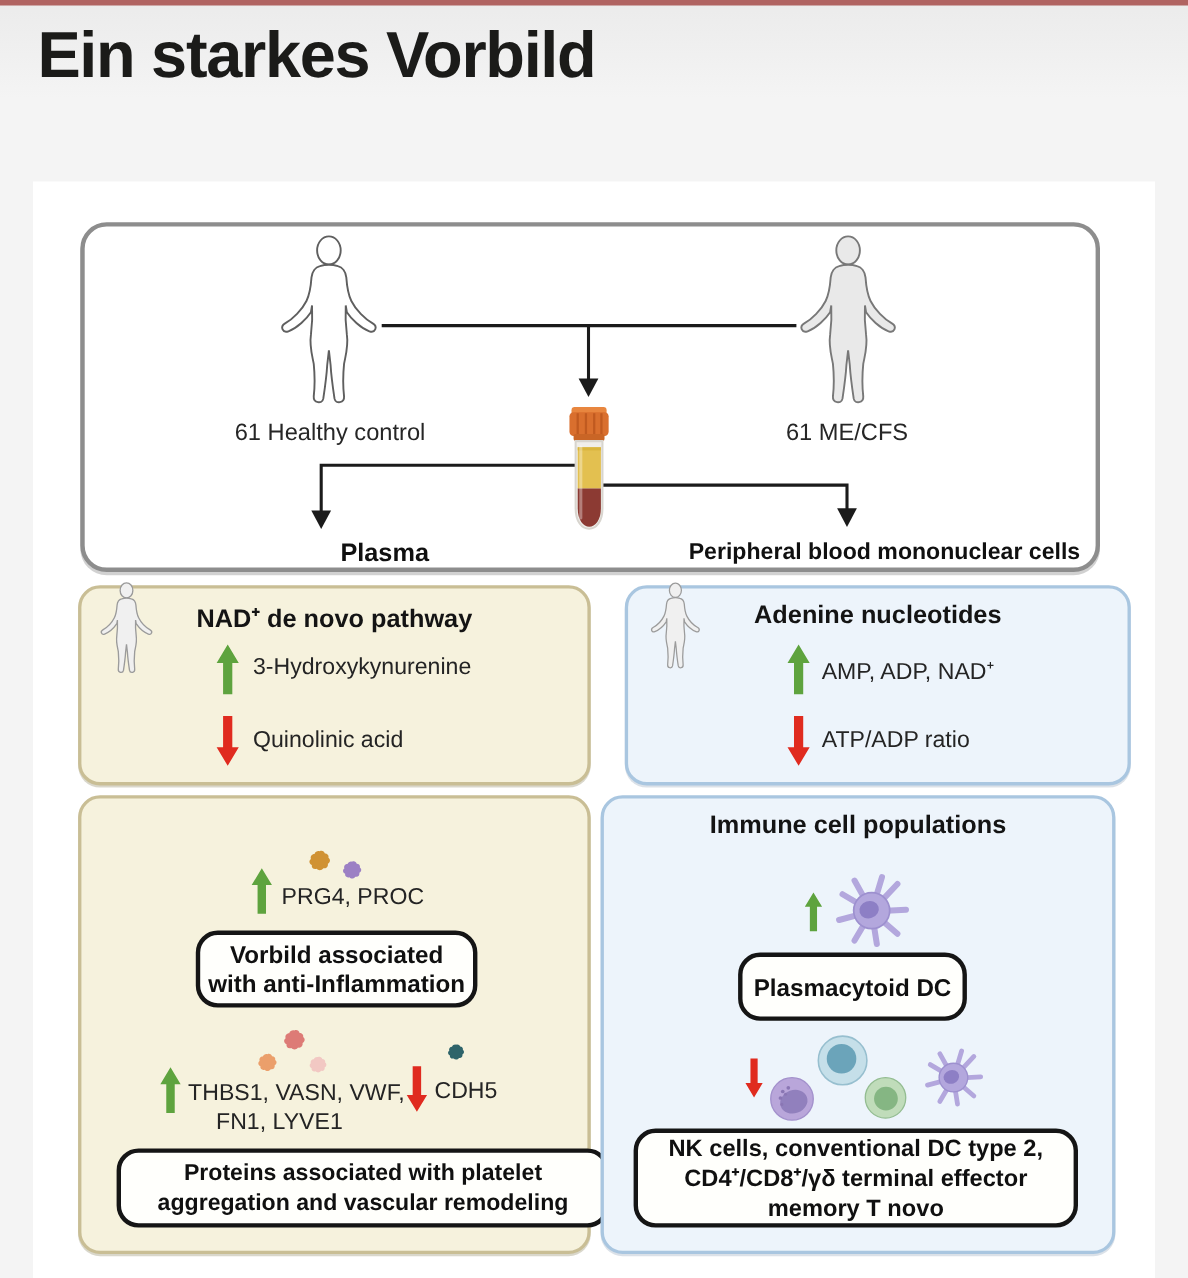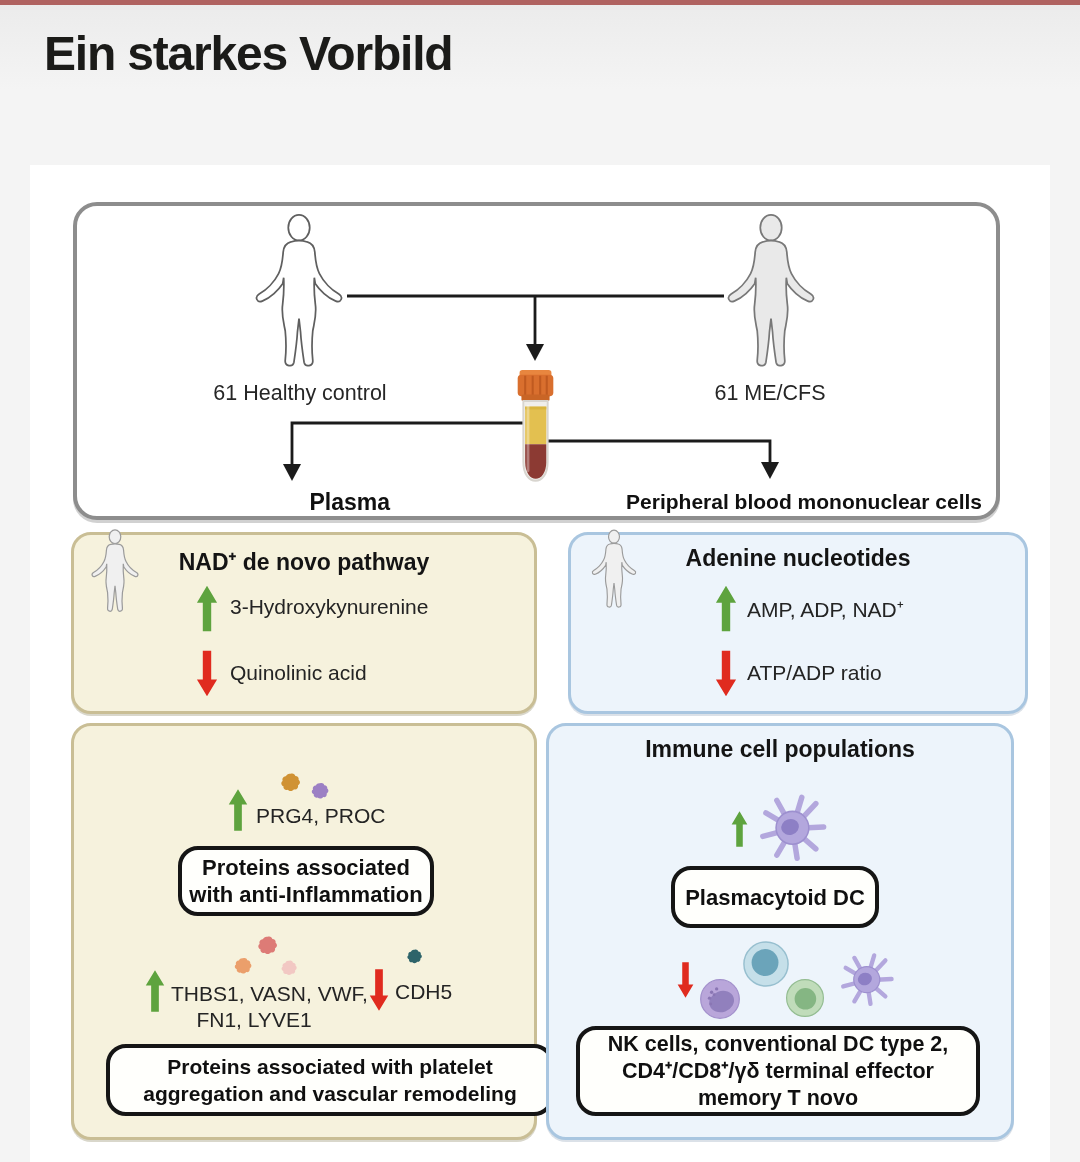--- a/index.html
+++ b/index.html
@@ -3,22 +3,22 @@
 <meta charset="utf-8">
 <style>
   html,body { margin:0; padding:0; }
   .screen {
     position:relative; width:1080px; height:1162px; overflow:hidden;
     background:linear-gradient(180deg,#ebebeb 0px,#f4f4f4 90px,#f4f4f4 100%);
     font-family:"Liberation Sans", sans-serif; color:#1c1c1c;
   }
   .accent-bar { position:absolute; top:0; left:0; width:1080px; height:5px; background:#b06361; }
   .page-title {
-    position:absolute; left:34px; top:16px; margin:10px;
-    font-size:48px; font-weight:700; letter-spacing:-1.2px; color:#1b1b19;text-align:right;
+    position:absolute; left:34px; top:16px; margin:0;
+    font-size:59px; font-weight:700; letter-spacing:-1.2px; color:#1b1b19;text-align:right;
   }
   .figure-panel { position:absolute; left:30px; top:165px; width:1020px; height:997px; background:#ffffff; }
 
   .cohort-box {
     position:absolute; left:73px; top:202px; width:927px; height:318px; box-sizing:border-box;
     background:#fff; border:4px solid #8d8d8d; border-radius:24px;
     box-shadow:0 3px 0 rgba(0,0,0,.18);
   }
   .connectors { position:absolute; left:0; top:0; width:1080px; height:1162px; pointer-events:none; }
 
@@ -147,21 +147,21 @@
         <use href="#blob-shape" fill="#d09233"></use>
       </svg>
     <svg class="abs" style="left:234px;top:53px" width="24" height="24" viewBox="0 0 100 100">
         <use href="#blob-shape" fill="#9c80c4"></use>
       </svg>
     <svg class="arrow" style="left:154px;top:58px" width="20" height="52" viewBox="0 0 26 56">
         <path d="M13 1 L25 21 H18 V55 H8 V21 H1 Z" fill="#5ea33e"></path>
       </svg>
     <div class="row-text" style="left:182px;top:78px">PRG4, PROC</div>
     <div class="pill" style="left:104px;top:120px;width:256px;height:70px;font-size:22px">
-      <span class="line">Proteins associated</span>
+      <span class="line">Vorbild associated</span>
       <span class="line">with anti-Inflammation</span>
     </div>
     <svg class="abs" style="left:180px;top:206px" width="27" height="27" viewBox="0 0 100 100">
         <use href="#blob-shape" fill="#dd7b76"></use>
       </svg>
     <svg class="abs" style="left:157px;top:228px" width="24" height="24" viewBox="0 0 100 100">
         <use href="#blob-shape" fill="#eb9f6b"></use>
       </svg>
     <svg class="abs" style="left:204px;top:231px" width="22" height="22" viewBox="0 0 100 100">
         <use href="#blob-shape" fill="#f2c8c3"></use>

